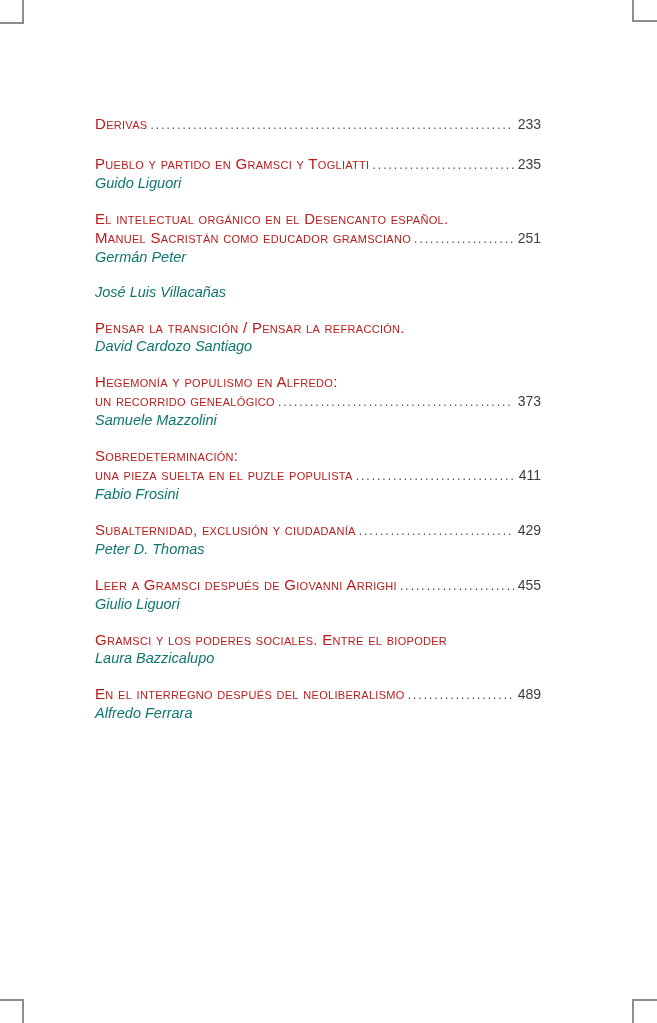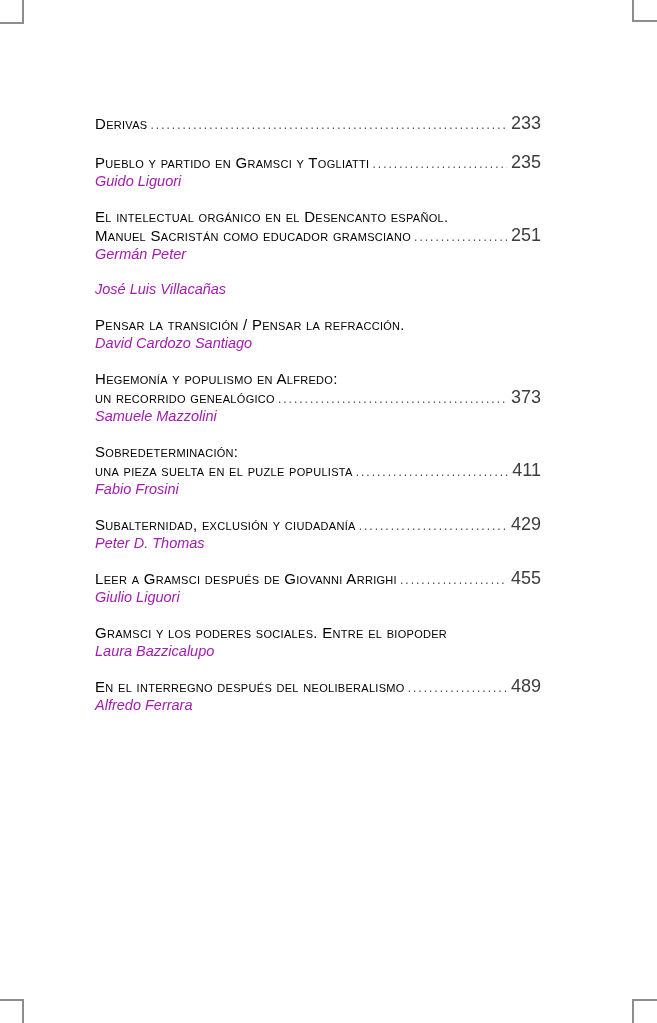--- a/index.html
+++ b/index.html
@@ -52,21 +52,21 @@
     margin: 0 0 16px 0;
   }
   .entry.no-author {
     margin-bottom: 20px;
   }
   .t, .t-last {
     font-variant: small-caps;
     font-size: 15px;
     letter-spacing: 0.3px;
     line-height: 19px;
-    color: #000000;
+    color: #b91c1c;
   }
   .last-line {
     display: flex;
     align-items: baseline;
   }
   .t-last {
     white-space: nowrap;
   }
   .dots {
     flex: 1;
@@ -75,30 +75,30 @@
     white-space: nowrap;
     margin: 0 2px 0 3px;
     font-size: 12px;
     letter-spacing: 2px;
     color: #4a4a4a;
   }
   .dots::after {
     content: "......................................................................................................................................";
   }
   .num {
-    font-size: 18px;
+    font-size: 14px;
     line-height: 19px;
     color: #3d3d3d;
     padding-left: 2px;
   }
   .author {
     font-style: italic;
     font-size: 14.5px;
     line-height: 19px;
-    color: #a21caf;
+    color: #0f766e;
   }
 </style>
 </head>
 <body>
 
 <div class="cropmark tl"></div>
 <div class="cropmark tr"></div>
 <div class="cropmark bl"></div>
 <div class="cropmark br"></div>
 

